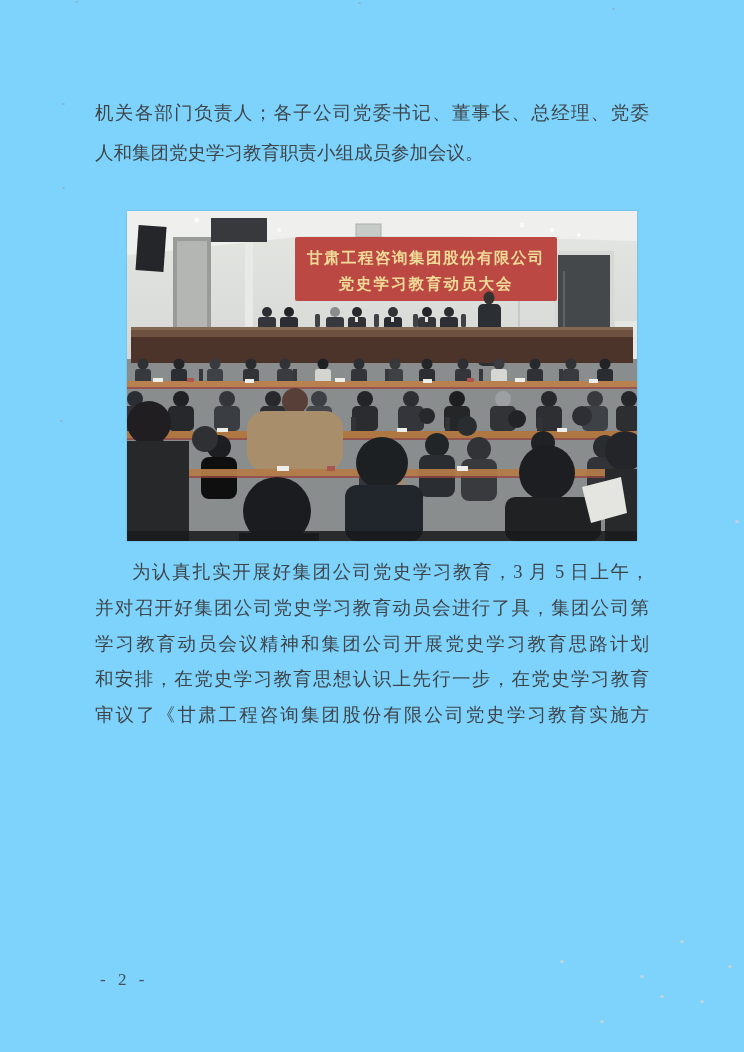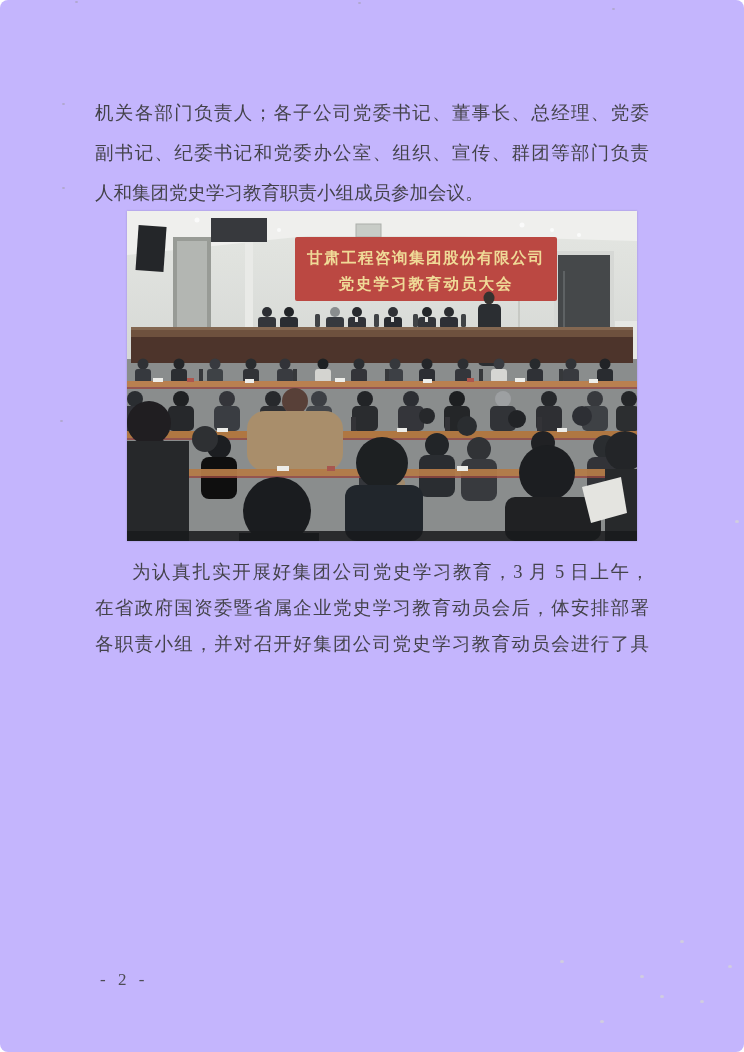--- a/index.html
+++ b/index.html
@@ -1,22 +1,21 @@
 <!DOCTYPE html>
 <html lang="zh"><head>
 <meta charset="utf-8">
 <style>
   html,body { margin:0; padding:0; }
   body { width:744px; height:1052px; background:#ffffff; }
   .page {
     position:relative; width:744px; height:1052px;
-    background:#c4b5fd; overflow:hidden;
+    background:#7dd3fc; overflow:hidden;
     font-family:"Liberation Serif","DejaVu Serif",serif;
     color:#39393b;
-    border-radius:8px;
   }
   
   .para { position:absolute; font-size:18.5px; }
   .para .line {
     text-align:justify; text-align-last:justify;
     white-space:nowrap; overflow:visible;
     opacity:.92;
   }
   .para1 { left:95px; top:93px;  width:554px; line-height:40px; }
   .para2 { left:95px; top:555px; width:554px; line-height:35.8px; }
@@ -42,21 +41,20 @@
   .speck.s1 { width:3px; height:2px; background:rgba(150,150,148,.45); }
   .speck.s2 { width:4px; height:3px; background:rgba(214,215,211,.7); }
 </style>
 </head>
 <body>
 
 <div class="page">
 
   <div class="para para1">
       <div class="line">机关各部门负责人；各子公司党委书记、董事长、总经理、党委</div>
-      <div class="line">副书记、纪委书记和党委办公室、组织、宣传、群团等部门负责</div>
       <div class="line">人和集团党史学习教育职责小组成员参加会议。</div>
     </div>
 
   <figure class="photo">
     <svg viewBox="0 0 510 330" width="510" height="330">
       <defs>
         <linearGradient id="wall" x1="0" y1="0" x2="0" y2="1">
           <stop offset="0" stop-color="#e8eae6"></stop>
           <stop offset="1" stop-color="#c6c9c3"></stop>
         </linearGradient>
@@ -280,22 +278,24 @@
         <polygon points="455,276 494,266 500,302 464,312" fill="#e7e7e2"></polygon>
         <rect x="0" y="320" width="510" height="10" fill="#0a0c0e" opacity=".85"></rect>
       </g>
 
       <rect width="510" height="330" fill="#f5f2ea" opacity=".05"></rect>
     </svg>
   </figure>
 
   <div class="para para2">
       <div class="line indent">为认真扎实开展好集团公司党史学习教育，3 月 5 日上午，</div>
-      <div class="line">在省政府国资委暨省属企业党史学习教育动员会后，体安排部署</div>
-      <div class="line">各职责小组，并对召开好集团公司党史学习教育动员会进行了具</div>
+      <div class="line">并对召开好集团公司党史学习教育动员会进行了具，集团公司第</div>
+      <div class="line">学习教育动员会议精神和集团公司开展党史学习教育思路计划</div>
+      <div class="line">和安排，在党史学习教育思想认识上先行一步，在党史学习教育</div>
+      <div class="line">审议了《甘肃工程咨询集团股份有限公司党史学习教育实施方</div>
     </div>
 
   <div class="page-number">- 2 -</div>
 
   <div class="speck s1" style="left:75px;top:1px;"></div>
   <div class="speck s1" style="left:358px;top:2px;"></div>
   <div class="speck s1" style="left:612px;top:8px;"></div>
   <div class="speck s1" style="left:62px;top:103px;"></div>
   <div class="speck s1" style="left:62px;top:187px;"></div>
   <div class="speck s1" style="left:60px;top:420px;"></div>

